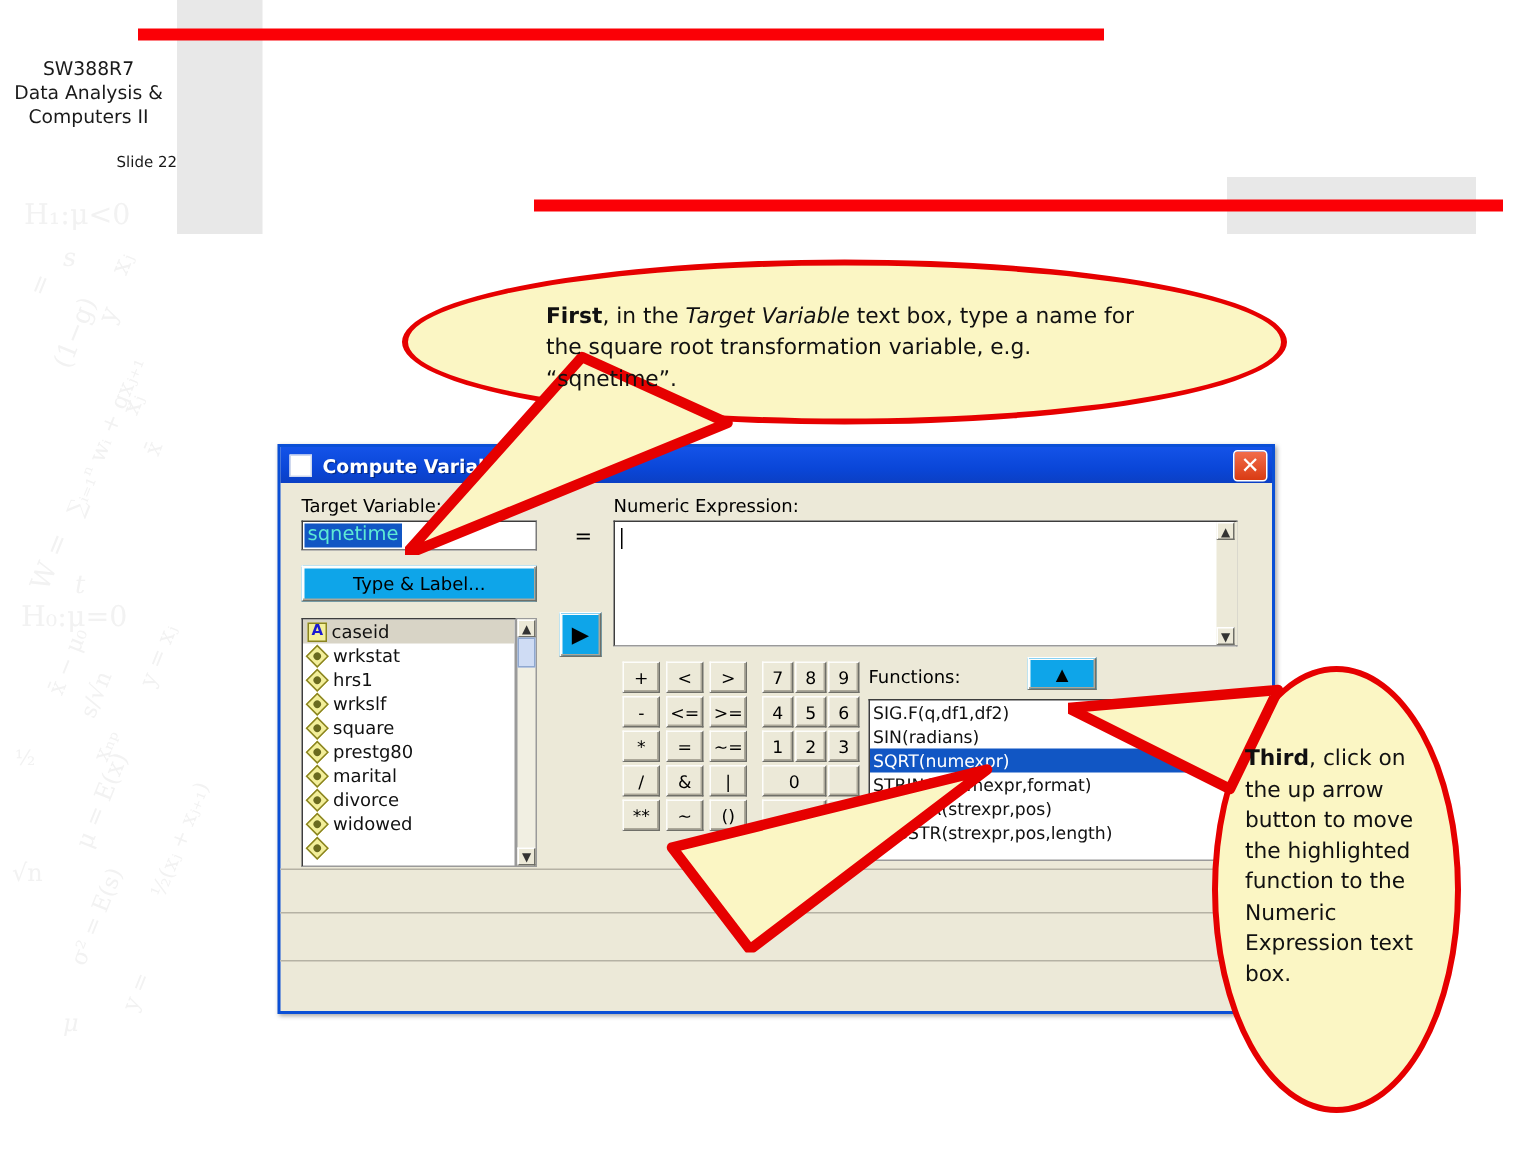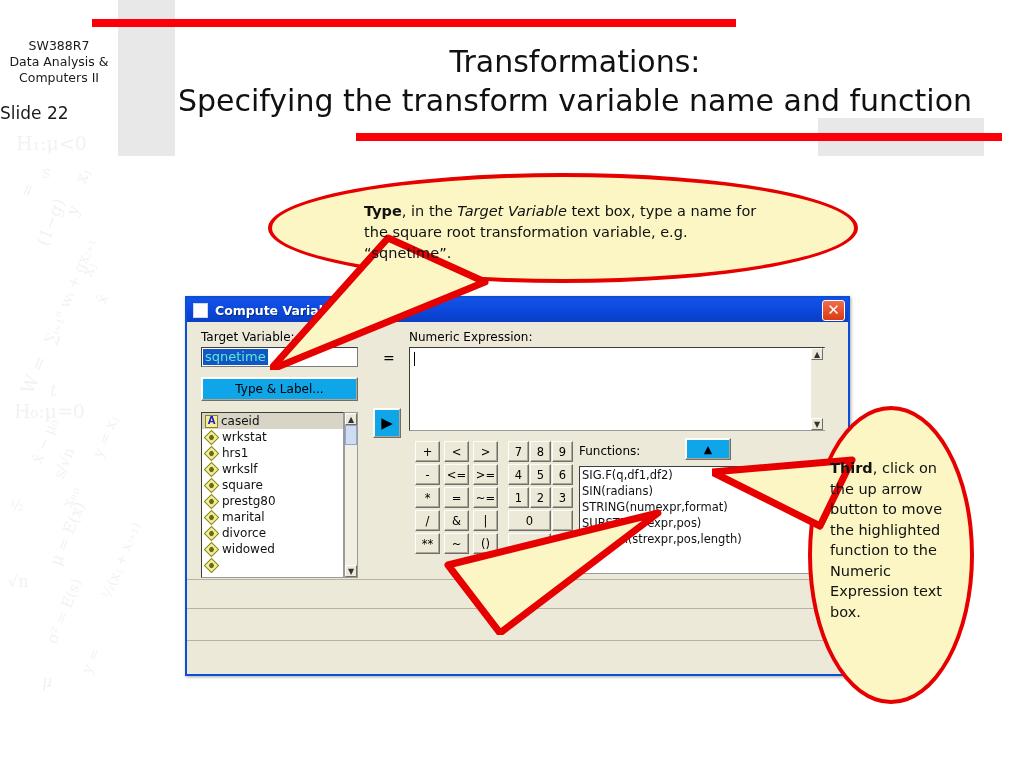--- a/index.html
+++ b/index.html
@@ -20,22 +20,22 @@
     pointer-events:none;user-select:none;overflow:hidden;
   }
   .mathwm span{position:absolute;white-space:nowrap;}
 
   
   .deck-id{
     position:absolute;left:0;top:38px;width:118px;text-align:center;
     font-size:12.5px;line-height:16px;color:#1a1a1a;
   }
   .slide-no{
-    position:absolute;left:0;top:103px;width:118px;text-align:left;
-    font-size:17px;color:#1a1a1a;
+    position:absolute;left:0;top:103px;width:118px;text-align:right;
+    font-size:10px;color:#1a1a1a;
   }
   .title-wrap{
     position:absolute;left:130px;top:42px;width:890px;text-align:center;
     color:#111;font-size:30px;line-height:39px;font-weight:400;
   }
 
   
   .dialog{
     position:absolute;left:185px;top:296px;width:665px;height:380px;
     background:#ece9d8;border:2px solid #0a4fd6;box-sizing:border-box;
@@ -200,24 +200,20 @@
     <span style="left:78px;top:520px;font-size:15px;transform:rotate(-68deg);">y =</span>
   </div>
 
   <div class="deck-id">
     <div>SW388R7</div>
     <div>Data Analysis &amp;</div>
     <div>Computers II</div>
   </div>
   <div class="slide-no">Slide 22</div>
 
-  <div class="title-wrap">
-    <div>Transformations:</div>
-    <div>Specifying the transform variable name and function</div>
-  </div>
 
   <div class="dialog">
 
     <div class="titlebar">
       <span class="title-icon"></span>
       <span class="title-text">Compute Variable</span>
     </div>
     <div class="close-btn">✕</div>
 
     <div class="fieldlabel" style="left:14px;top:32px;">Target Variable:</div>
@@ -325,47 +321,48 @@
       <div class="key" style="left:93px;top:92px;width:43px;height:21px;">.</div>
       <div class="key" style="left:137px;top:92px;width:21px;height:21px;"></div>
     </div>
 
     <div class="fieldlabel" style="left:392px;top:146px;">Functions:</div>
     <div class="btn3d" style="left:498px;top:140px;width:46px;height:22px;font-size:11px;">▲</div>
 
     <div class="funclist" style="left:392px;top:168px;width:240px;height:108px;">
       <div class="funcitem">SIG.F(q,df1,df2)</div>
       <div class="funcitem">SIN(radians)</div>
+      <div class="funcitem sel">SQRT(numexpr)</div>
       <div class="funcitem">STRING(numexpr,format)</div>
       <div class="funcitem">SUBSTR(strexpr,pos)</div>
       <div class="funcitem">SUBSTR(strexpr,pos,length)</div>
     </div>
 
     <div class="bottom-panel" style="left:0;top:281px;width:661px;height:1px;"></div>
     <div class="bottom-panel" style="left:0;top:310px;width:661px;height:1px;"></div>
     <div class="bottom-panel" style="left:0;top:342px;width:661px;height:1px;"></div>
   </div>
 
   <svg class="tail" style="left:270px;top:230px;width:280px;height:140px;" viewBox="0 0 280 140">
     <polygon points="118,8 0,140 215,52" fill="#fbf6c4" stroke="#e60000" stroke-width="7" stroke-linejoin="round"></polygon>
   </svg>
   <div class="callout" style="left:268px;top:173px;width:590px;height:110px;">
     <div class="body" style="left:0;top:0;width:590px;height:110px;"></div>
     <div class="txt" style="left:96px;top:28px;width:400px;font-size:14.5px;line-height:21px;">
-      <b class="s">Type</b><span>, in the </span><i class="s">Target Variable</i><span> text box, type a name for the square root transformation variable, e.g.  “sqnetime”.</span>
+      <b class="s">First</b><span>, in the </span><i class="s">Target Variable</i><span> text box, type a name for the square root transformation variable, e.g.  “sqnetime”.</span>
     </div>
   </div>
 
   <svg class="tail" style="left:440px;top:505px;width:260px;height:130px;" viewBox="0 0 260 130">
     <polygon points="218,8 60,128 8,60" fill="#fbf6c4" stroke="#e60000" stroke-width="7" stroke-linejoin="round"></polygon>
   </svg>
 
   <svg class="tail" style="left:712px;top:430px;width:180px;height:120px;" viewBox="0 0 180 120">
     <polygon points="140,30 0,42 108,96" fill="#fbf6c4" stroke="#e60000" stroke-width="7" stroke-linejoin="round"></polygon>
   </svg>
-  <div class="callout" style="left:808px;top:406px;width:166px;height:298px;">
+  <div class="callout" style="left:808px;top:444px;width:166px;height:298px;">
     <div class="body" style="left:0;top:0;width:166px;height:298px;"></div>
     <div class="txt" style="left:22px;top:52px;width:122px;font-size:14.5px;line-height:20.5px;">
       <b class="s">Third</b><span>, click on the up arrow button to move the highlighted function to the Numeric Expression text box.</span>
     </div>
   </div>
 
 </div>
 
 </body></html>

